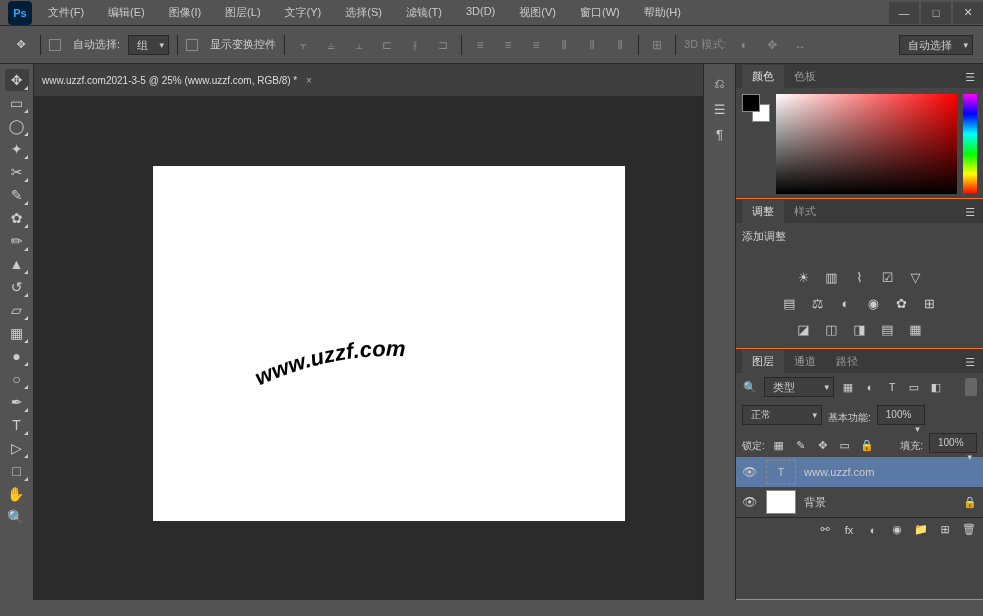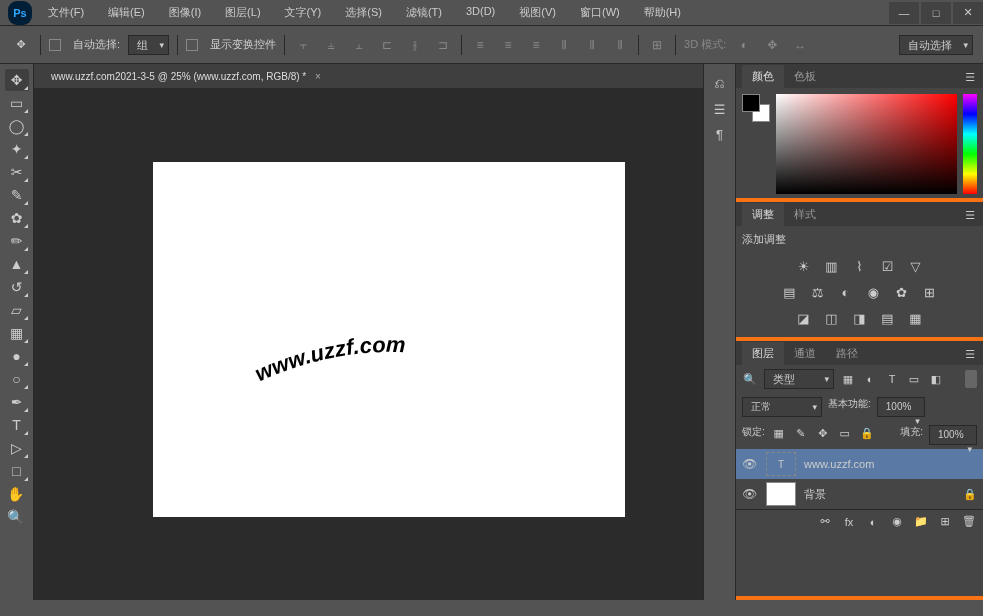--- a/index.html
+++ b/index.html
@@ -1,20 +1,20 @@
 <!DOCTYPE html>
 <html><head>
 <meta charset="utf-8">
 <style>
 * { margin: 0; padding: 0; box-sizing: border-box; font-family: "Microsoft YaHei", sans-serif; }
 body { background: #535353; color: #ccc; font-size: 11px; width: 983px; height: 616px; overflow: hidden; }
 
 
 .titlebar { height: 26px; background: #535353; display: flex; align-items: center; border-bottom: 1px solid #282828; }
-.ps-logo { width: 24px; height: 24px; margin: 0 8px; background: #001e36; border-radius: 9px; display: flex; align-items: center; justify-content: center; color: #31a8ff; font-weight: bold; font-size: 11px; }
+.ps-logo { width: 24px; height: 24px; margin: 0 8px; background: #001e36; border-radius: 4px; display: flex; align-items: center; justify-content: center; color: #31a8ff; font-weight: bold; font-size: 11px; }
 .menu { display: flex; gap: 8px; }
 .menu-item { padding: 4px 8px; cursor: default; }
 .win-controls { margin-left: auto; display: flex; }
 .win-btn { width: 30px; height: 22px; display: flex; align-items: center; justify-content: center; background: #424242; margin-left: 2px; }
 
 
 .optbar { height: 38px; background: #535353; display: flex; align-items: center; padding: 0 10px; gap: 8px; border-bottom: 1px solid #282828; }
 .optbar .tool-icon { width: 22px; height: 22px; display: flex; align-items: center; justify-content: center; }
 .dropdown { background: #3f3f3f; border: 1px solid #282828; padding: 2px 20px 2px 8px; position: relative; height: 20px; line-height: 14px; }
 .dropdown::after { content: "▾"; position: absolute; right: 4px; font-size: 9px; }
@@ -25,36 +25,36 @@
 
 
 .main { display: flex; height: 536px; }
 .toolbar-left { width: 34px; background: #535353; border-right: 1px solid #282828; padding-top: 4px; }
 .tool { width: 24px; height: 22px; margin: 1px auto; display: flex; align-items: center; justify-content: center; font-size: 14px; border-radius: 2px; }
 .tool.active { background: #3f3f3f; }
 .tool-tri { position: relative; }
 .tool-tri::after { content: ""; position: absolute; right: 1px; bottom: 1px; border: 2px solid transparent; border-right-color: #ccc; border-bottom-color: #ccc; }
 
 .workspace { flex: 1; display: flex; flex-direction: column; background: #2b2b2b; }
-.doc-tabs { height: 24px; background: #3f3f3f; display: flex; align-items: center; padding-left: 9px; }
+.doc-tabs { height: 32px; background: #3f3f3f; display: flex; align-items: center; padding-left: 0; }
 .doc-tab { padding: 4px 8px; font-size: 10px; color: #ddd; }
 .doc-tab .close { margin-left: 6px; color: #aaa; }
 .canvas-area { flex: 1; display: flex; align-items: center; justify-content: center; position: relative; }
 .canvas { width: 472px; height: 355px; background: #fff; position: relative; margin-left: 40px; margin-top: -10px; }
 .curved-text { position: absolute; left: 96px; top: 170px; font-size: 20px; font-weight: bold; font-style: italic; color: #000; font-family: Georgia, serif; }
 
 .statusbar { height: 16px; background: #3f3f3f; display: flex; align-items: center; padding: 0 10px; gap: 20px; font-size: 10px; }
 
 
 .right-strip { width: 32px; background: #535353; border-left: 1px solid #282828; padding-top: 6px; }
 .strip-icon { width: 22px; height: 22px; margin: 3px auto; display: flex; align-items: center; justify-content: center; font-size: 13px; }
 
 .right-panels { width: 248px; background: #454545; border-left: 1px solid #282828; display: flex; flex-direction: column; }
 
-.panel { border-bottom: 4px solid #f97316; }
+.panel { border-bottom: 1px solid #f97316; }
 .panel-tabs { height: 24px; display: flex; align-items: flex-end; background: #3a3a3a; padding-left: 6px; }
 .ptab { padding: 4px 10px; font-size: 11px; background: #3a3a3a; color: #999; }
 .ptab.active { background: #454545; color: #ddd; }
 .panel-menu { margin-left: auto; padding: 4px 8px; }
 .panel-body { padding: 6px; }
 
 
 .color-panel { display: flex; gap: 6px; height: 110px; }
 .fg-bg { width: 28px; height: 28px; position: relative; }
 .fg { position: absolute; width: 18px; height: 18px; background: #000; border: 1px solid #888; top: 0; left: 0; z-index: 2; }
@@ -63,21 +63,21 @@
 .color-field::before { content: ""; position: absolute; inset: 0; background: linear-gradient(to bottom, transparent, #000); }
 .hue-strip { width: 14px; height: 100px; background: linear-gradient(to bottom, #ff00ff, #0000ff, #00ffff, #00ff00, #ffff00, #ff0000); }
 
 
 .adj-grid { display: flex; flex-wrap: wrap; gap: 8px; padding: 4px 8px; justify-content: center; }
 .adj-icon { width: 20px; height: 18px; display: flex; align-items: center; justify-content: center; font-size: 13px; }
 
 
 .layers-body { padding: 0; }
 .layers-row1 { display: flex; align-items: center; padding: 4px 6px; gap: 6px; }
-.layers-row2 { display: flex; align-items: flex-start; padding: 4px 6px; gap: 6px; font-size: 10px; }
+.layers-row2 { display: flex; align-items: flex-end; padding: 4px 6px; gap: 6px; font-size: 10px; }
 .layer-filter { width: 70px; }
 .mini-icon { width: 16px; height: 16px; display: flex; align-items: center; justify-content: center; font-size: 11px; }
 .switch { width: 12px; height: 18px; background: #666; border-radius: 2px; margin-left: auto; }
 .layer-list { max-height: 80px; }
 .layer-item { display: flex; align-items: center; height: 30px; padding: 0 6px; gap: 8px; }
 .layer-item.active { background: #5a7aa5; }
 .eye { width: 16px; font-size: 12px; }
 .thumb { width: 30px; height: 24px; border: 1px solid #888; display: flex; align-items: center; justify-content: center; font-size: 10px; background: #fff; color: #000; }
 .thumb.text-thumb { background: transparent; color: #ccc; border: 1px dashed #888; }
 .layer-footer { height: 24px; display: flex; align-items: center; justify-content: flex-end; gap: 8px; padding: 0 6px; border-top: 1px solid #282828; }
@@ -211,21 +211,21 @@
       </div>
     </div>
 
     <div class="panel">
       <div class="panel-tabs">
         <div class="ptab active">调整</div>
         <div class="ptab">样式</div>
         <div class="panel-menu">☰</div>
       </div>
       <div class="panel-body">
-        <div style="margin-bottom:6px">添加调整</div>
+        <div style="margin-bottom:20px">添加调整</div>
         <div class="adj-grid">
           <span class="adj-icon">☀</span>
           <span class="adj-icon">▥</span>
           <span class="adj-icon">⌇</span>
           <span class="adj-icon">☑</span>
           <span class="adj-icon">▽</span>
         </div>
         <div class="adj-grid">
           <span class="adj-icon">▤</span>
           <span class="adj-icon">⚖</span>

